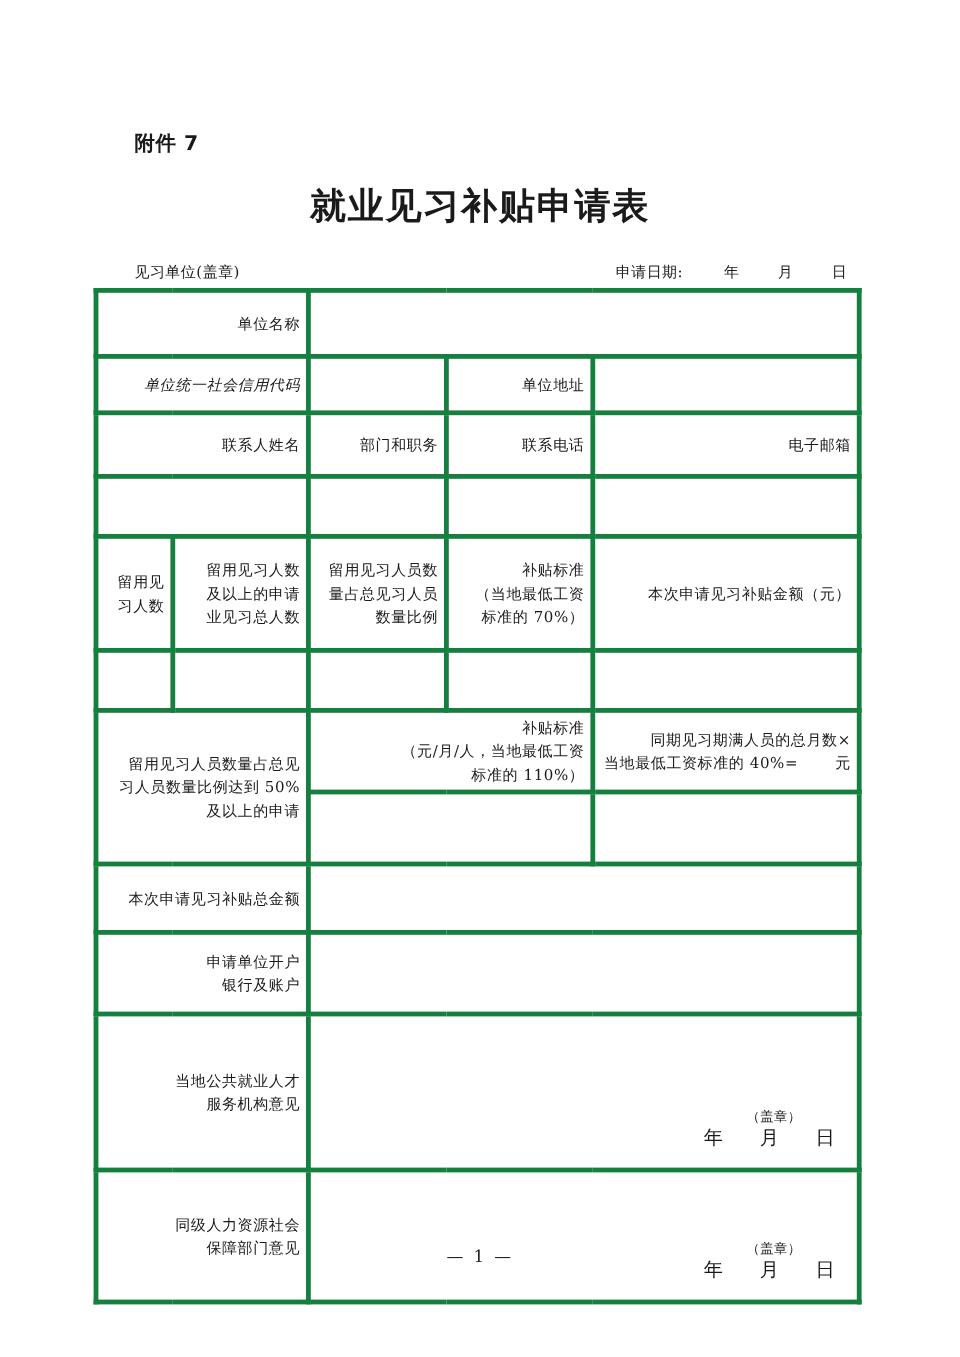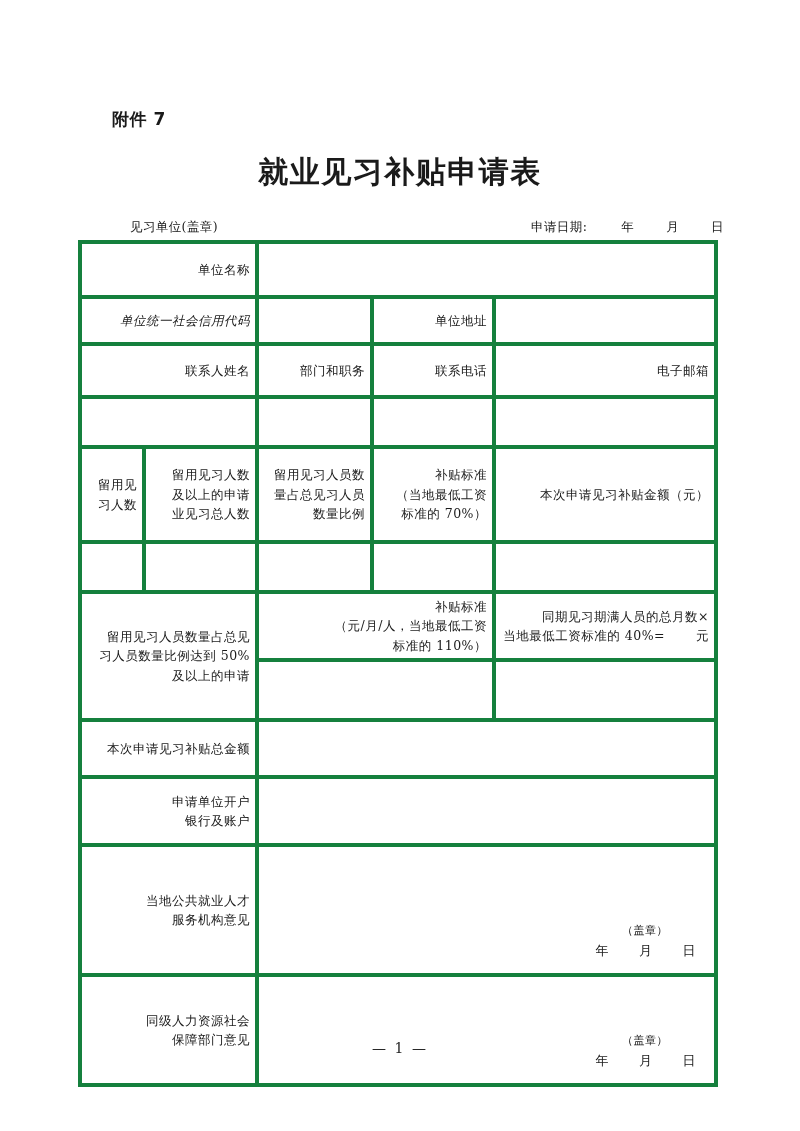--- a/index.html
+++ b/index.html
@@ -43,21 +43,21 @@
     top: 152px;
     text-align: center;
     font-size: 30px;
     font-weight: 700;
     letter-spacing: 1.5px;
     font-family: Liberation Serif, serif;
   }
 
   .meta-row {
     position: absolute;
-    left: 92px;
+    left: 74px;
     top: 219px;
     width: 636px;
     height: 18px;
     font-size: 12.5px;
     letter-spacing: 0.4px;
   }
   .meta-left {
     position: absolute;
     left: 38px;
     top: 0;
@@ -107,21 +107,21 @@
     bottom: 34px;
     white-space: nowrap;
     font-size: 11px;
     letter-spacing: 0.5px;
   }
   .opinion-date {
     position: absolute;
     right: 18px;
     bottom: 12px;
     white-space: nowrap;
-    font-size: 13px;
+    font-size: 16px;
     letter-spacing: 0.5px;
   }
   .opinion-date .ymd-y { margin-right: 30px; }
   .opinion-date .ymd-m { margin-right: 30px; }
 
   .nowrap { white-space: nowrap; font-style: italic; }
 
   
   .page-footer {
     position: absolute;

